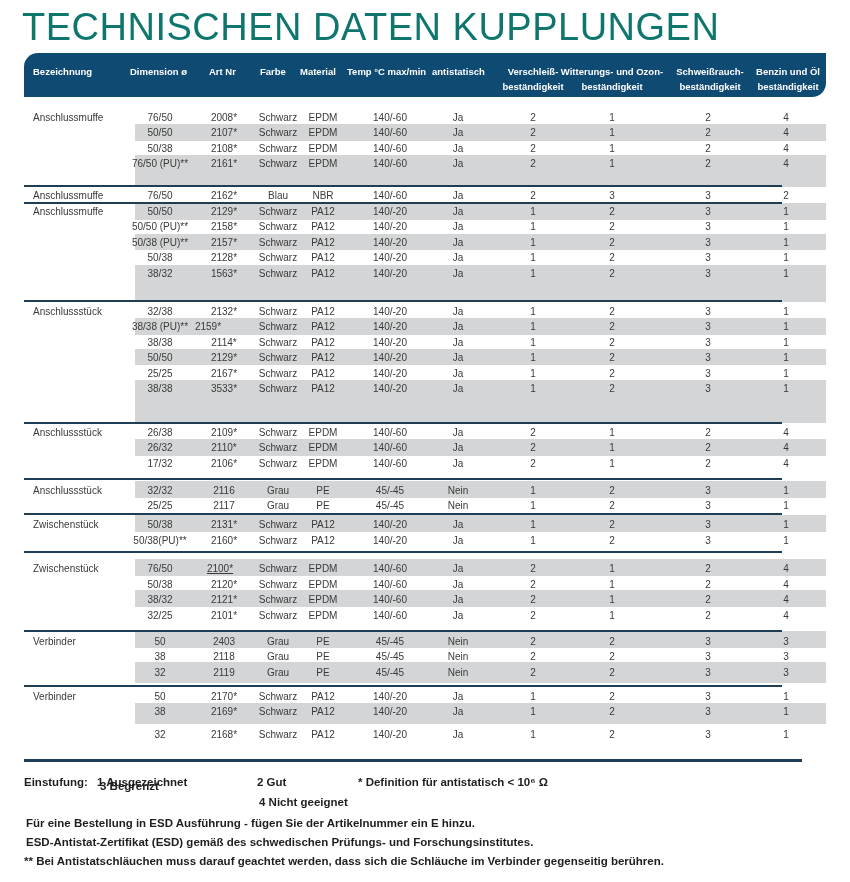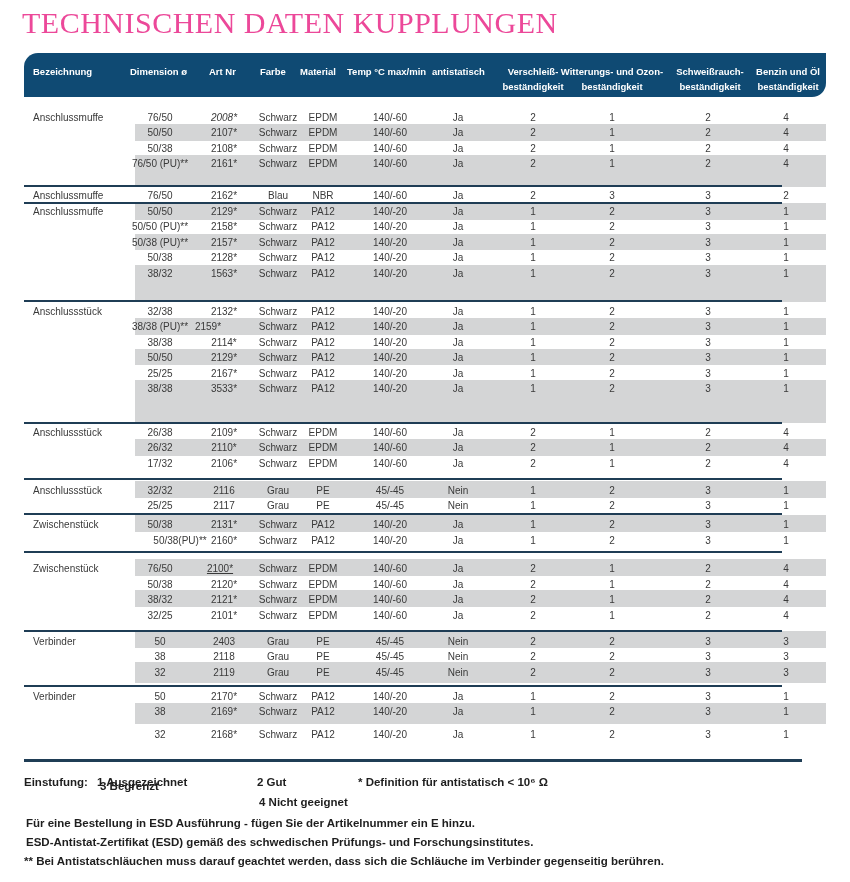--- a/index.html
+++ b/index.html
@@ -1,19 +1,19 @@
 <!DOCTYPE html>
 <html><head>
 <meta charset="utf-8">
 <style>
   html, body { margin:0; padding:0; background:#ffffff; }
   body { width:850px; height:882px; position:relative; overflow:hidden;
          font-family:"Liberation Sans", sans-serif; color:#3a3a3a; }
-  .title { position:absolute; left:22px; top:6px; font-size:30px; color:#ec4899;
-           letter-spacing:0.5px; font-family:Liberation Serif, serif; font-weight:normal; white-space:nowrap; }
+  .title { position:absolute; left:22px; top:6px; font-size:38px; color:#0f766e;
+           letter-spacing:0.5px; font-family:Liberation Sans, sans-serif; font-weight:normal; white-space:nowrap; }
   .header { position:absolute; left:24px; top:53px; width:802px; height:44px; background:#0f4a73;
             border-top-left-radius:14px; border-bottom-right-radius:14px; color:#fff; }
   .hcell { position:absolute; top:11px; font-size:9.5px; font-weight:bold; text-align:center; line-height:15px; white-space:nowrap; }
   .hcell.left { text-align:left; }
   .body-area { position:absolute; left:0; top:0; width:850px; height:882px; }
   .stripe { position:absolute; left:135px; width:691px; background:#d4d5d6; }
   .sep { position:absolute; left:24px; width:758px; height:2px; background:#1f3d55; }
   .row { position:absolute; left:0; width:850px; height:15px; font-size:10px; line-height:15px; }
   .cell { position:absolute; top:0; text-align:center; white-space:nowrap; transform:translateX(-50%); }
   .cell.bez { transform:none; text-align:left; }
@@ -73,21 +73,21 @@
     <div class="sep" style="top: 300px;"></div>
     <div class="sep" style="top: 422px;"></div>
     <div class="sep" style="top: 478px;"></div>
     <div class="sep" style="top: 513px;"></div>
     <div class="sep" style="top: 551px;"></div>
     <div class="sep" style="top: 630px;"></div>
     <div class="sep" style="top: 685px;"></div>
     <div class="row" style="top: 110px;">
       <div class="cell bez" style="left: 33px;">Anschlussmuffe</div>
       <div class="cell" style="left: 160px;">76/50</div>
-      <div class="cell" style="left: 224px; font-style: italic;">2008*</div>
+      <div class="cell" style="left: 224px;">2008*</div>
       <div class="cell" style="left: 278px;">Schwarz</div>
       <div class="cell" style="left: 323px;">EPDM</div>
       <div class="cell" style="left: 390px;">140/-60</div>
       <div class="cell" style="left: 458px;">Ja</div>
       <div class="cell" style="left: 533px;">2</div>
       <div class="cell" style="left: 612px;">1</div>
       <div class="cell" style="left: 708px;">2</div>
       <div class="cell" style="left: 786px;">4</div>
     </div>
     <div class="row" style="top: 125px;">
@@ -358,21 +358,21 @@
       <div class="cell" style="left: 323px;">PA12</div>
       <div class="cell" style="left: 390px;">140/-20</div>
       <div class="cell" style="left: 458px;">Ja</div>
       <div class="cell" style="left: 533px;">1</div>
       <div class="cell" style="left: 612px;">2</div>
       <div class="cell" style="left: 708px;">3</div>
       <div class="cell" style="left: 786px;">1</div>
     </div>
     <div class="row" style="top: 533px;">
       <div class="cell bez" style="left: 33px;"></div>
-      <div class="cell" style="left: 160px; margin-left: 20px;">50/38(PU)**</div>
+      <div class="cell" style="left: 160px;">50/38(PU)**</div>
       <div class="cell" style="left: 224px;">2160*</div>
       <div class="cell" style="left: 278px;">Schwarz</div>
       <div class="cell" style="left: 323px;">PA12</div>
       <div class="cell" style="left: 390px;">140/-20</div>
       <div class="cell" style="left: 458px;">Ja</div>
       <div class="cell" style="left: 533px;">1</div>
       <div class="cell" style="left: 612px;">2</div>
       <div class="cell" style="left: 708px;">3</div>
       <div class="cell" style="left: 786px;">1</div>
     </div>

